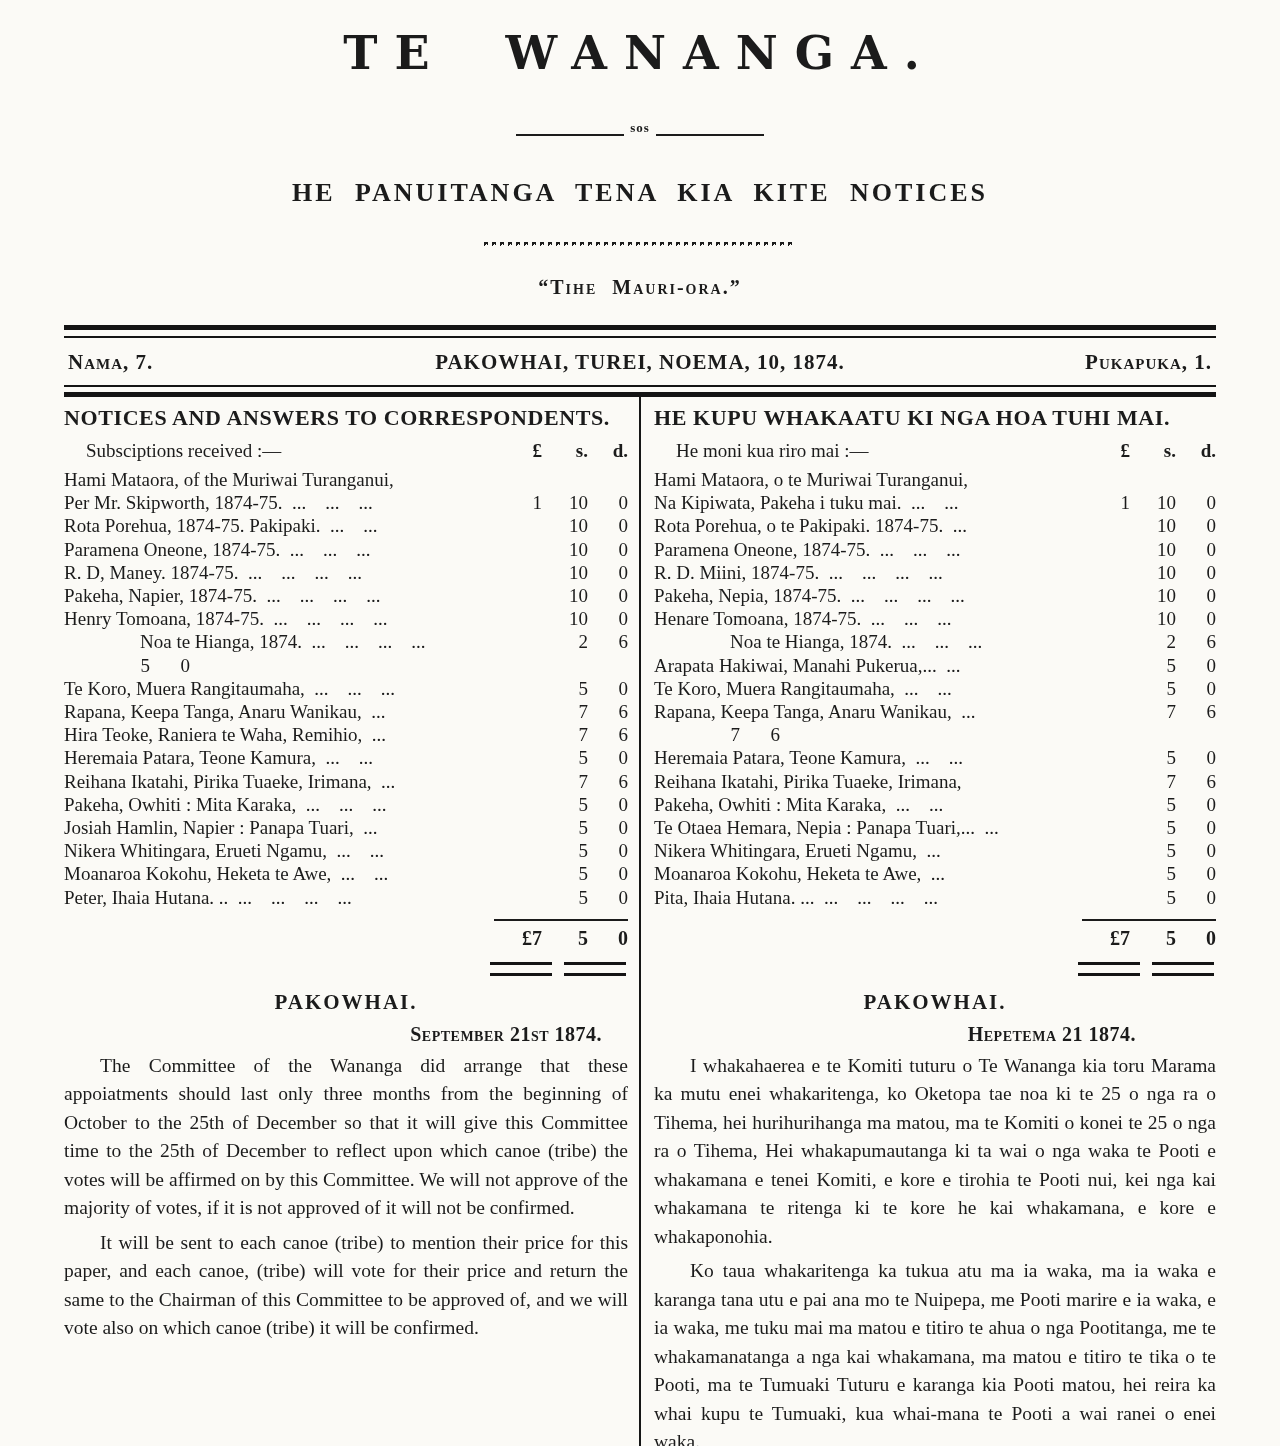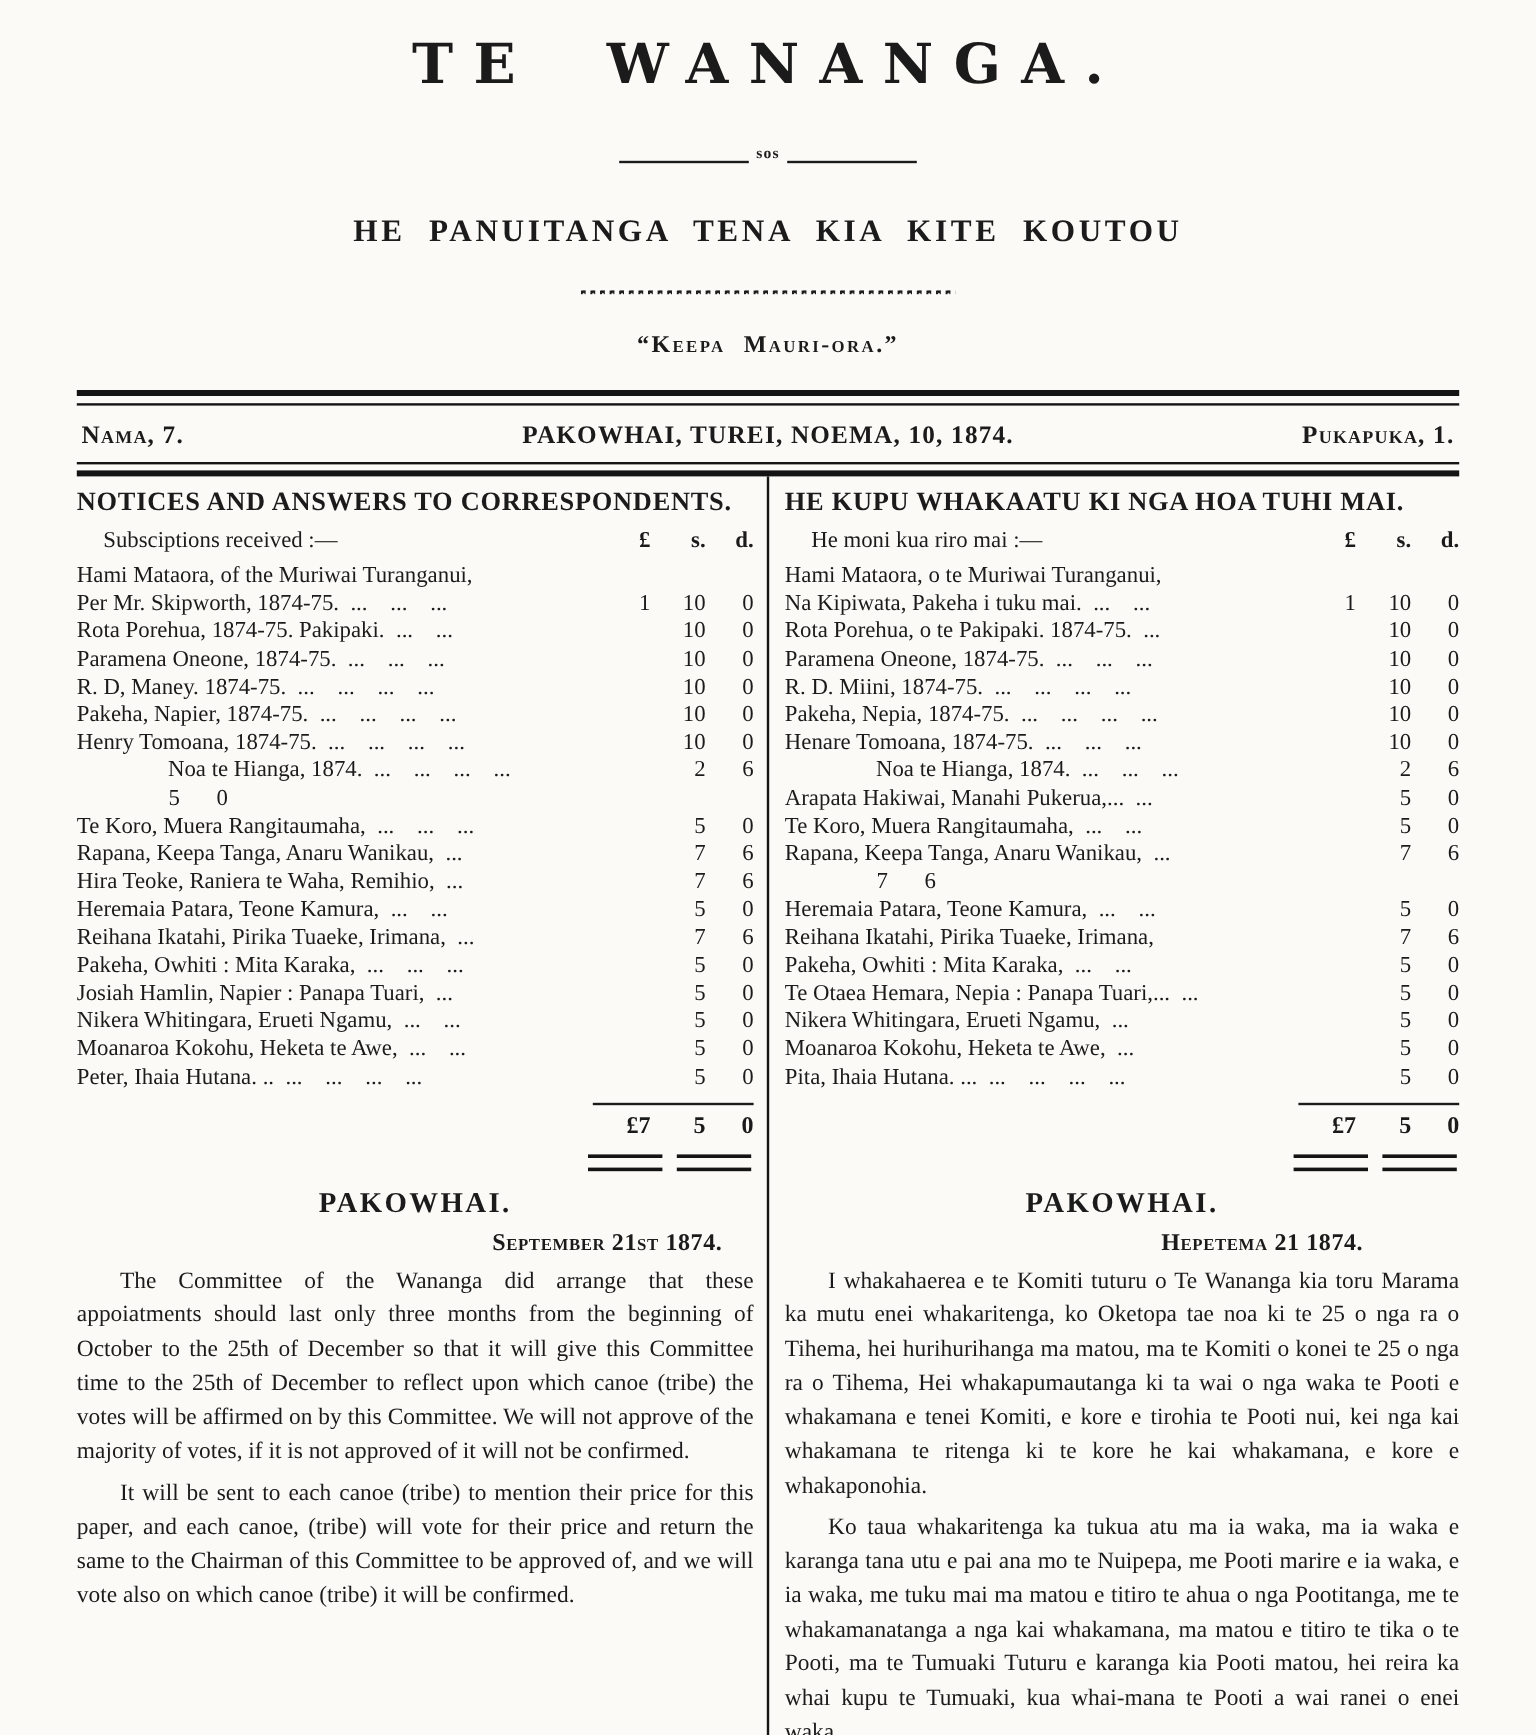--- a/index.html
+++ b/index.html
@@ -71,21 +71,21 @@
   .ts{width:46px;text-align:right;}
   .td2{width:40px;text-align:right;}
 
   .total-wrap{display:flex;justify-content:flex-end;margin-top:10px;}
   .total-line{display:flex;border-top:2px solid #1b1b1b;padding-top:6px;font-size:20px;font-weight:bold;}
   .total-line .tp{width:48px;}
   .end-rules{display:flex;justify-content:flex-end;gap:12px;margin-top:12px;padding-right:2px;}
   .dbl{width:62px;height:8px;border-top:3px solid #141414;border-bottom:3px solid #141414;}
 
   
-  .sec-heading{text-align:center;font-weight:bold;font-size:24px;letter-spacing:2px;margin-top:14px;}
+  .sec-heading{text-align:center;font-weight:bold;font-size:21px;letter-spacing:2px;margin-top:14px;}
   .sec-date{text-align:right;font-variant:small-caps;font-weight:bold;font-size:20px;margin-top:8px;letter-spacing:0.5px;}
   .col-left .sec-date{padding-right:26px;}
   .col-right .sec-date{padding-right:80px;}
   .body-par{
     margin:6px 0 0;font-size:19.5px;line-height:28.5px;
     text-align:justify;text-indent:36px;
   }
 </style>
 </head>
 <body>
@@ -93,25 +93,25 @@
 <div class="page">
 
   <h1 class="masthead-title">TE WANANGA.</h1>
 
   <div class="sos-divider">
     <span class="bar"></span>
     <span class="sos-label">sos</span>
     <span class="bar"></span>
   </div>
 
-  <div class="masthead-subtitle">HE PANUITANGA TENA KIA KITE KOUTOU</div>
+  <div class="masthead-subtitle">HE PANUITANGA TENA KIA KITE NOTICES</div>
 
   <div class="zigzag"></div>
 
-  <div class="masthead-motto">“Keepa Mauri-ora.”</div>
+  <div class="masthead-motto">“Tihe Mauri-ora.”</div>
 
   <div class="rule-a"></div>
 
   <div class="dateline">
     <span class="issue">Nama, 7.</span>
     <span class="place-date">PAKOWHAI, TUREI, NOEMA, 10, 1874.</span>
     <span class="volume">Pukapuka, 1.</span>
   </div>
 
   <div class="rule-b"></div>

